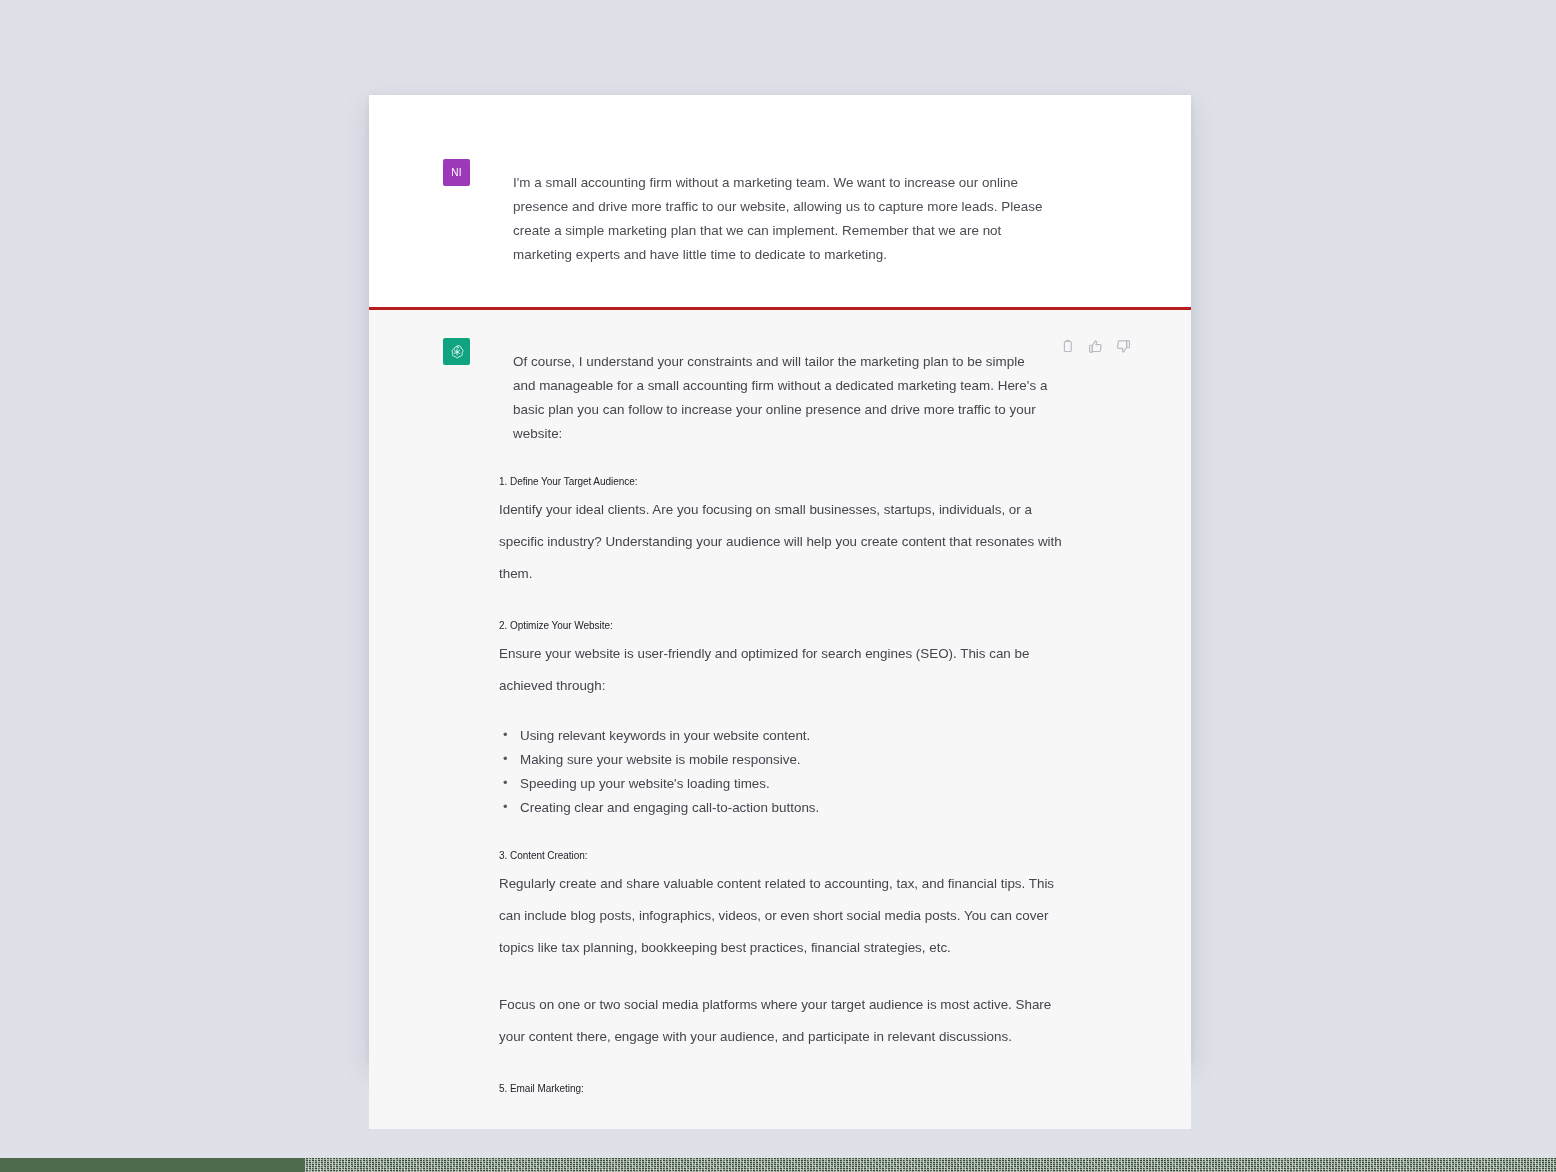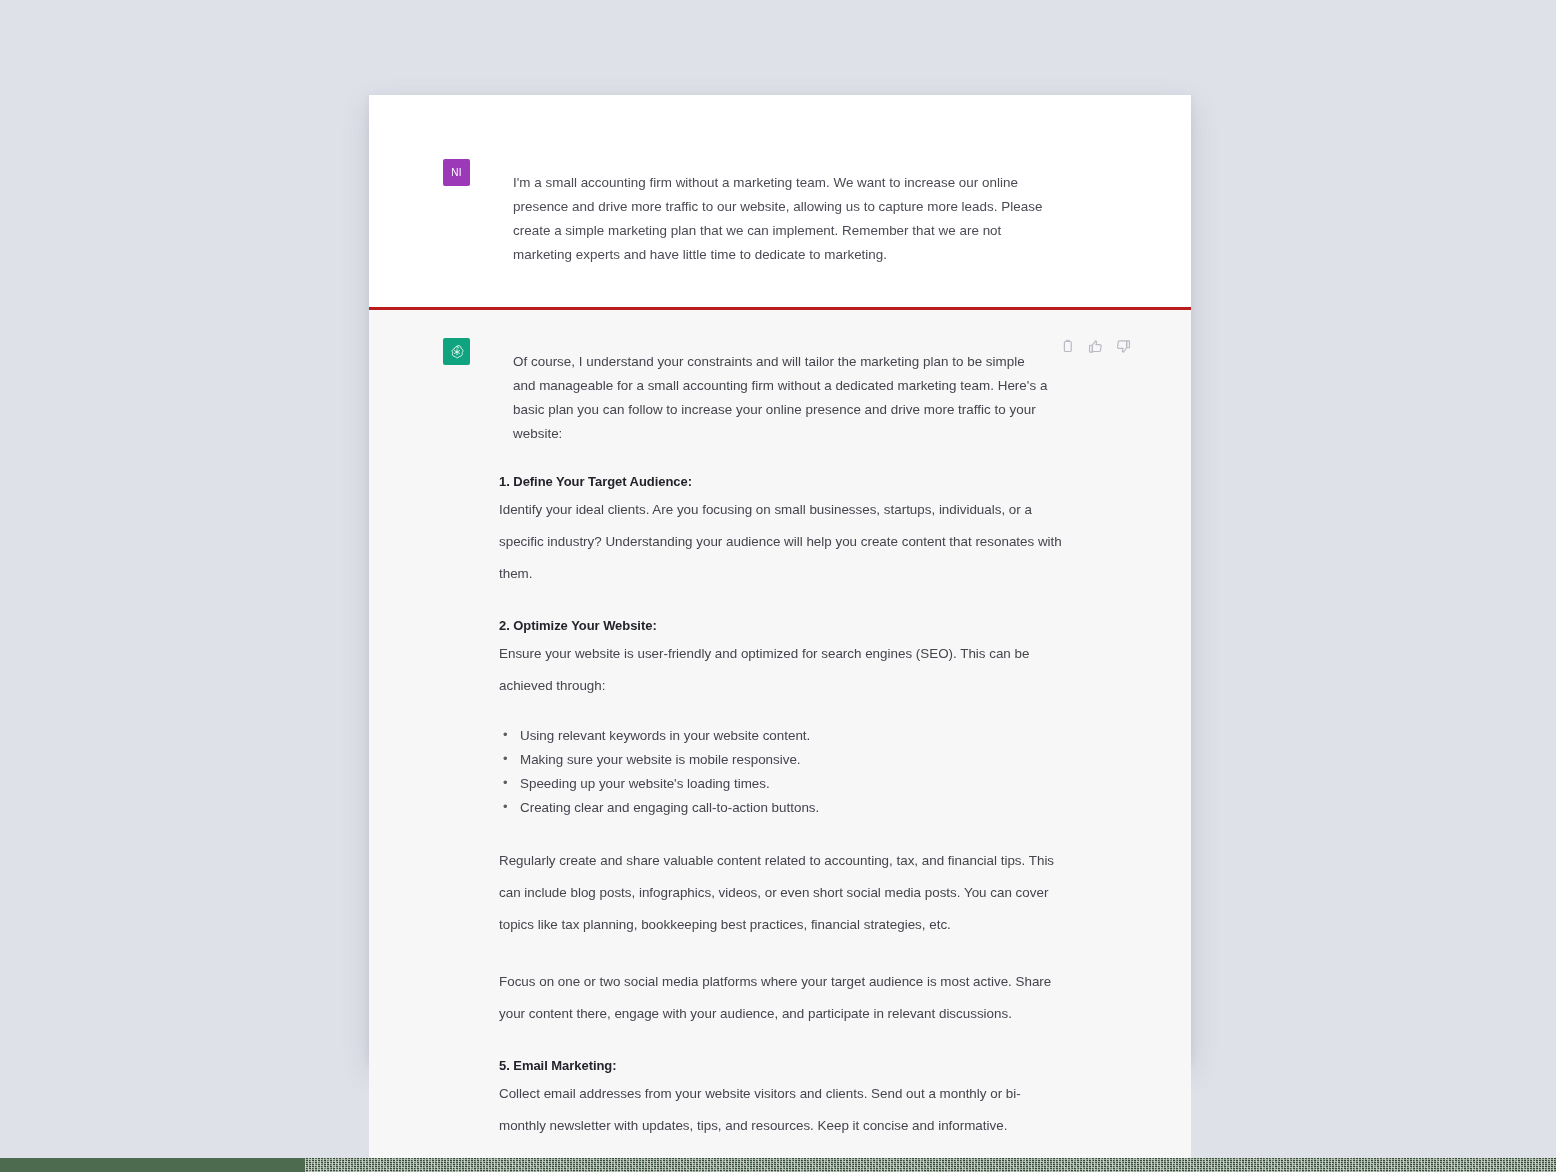--- a/index.html
+++ b/index.html
@@ -87,23 +87,23 @@
     font-size: 13.4px;
     line-height: 24px;
     color: #44454d;
     margin: 14px;
     letter-spacing: .03px;
   }
   .msg-user .para { color: #4a4b53; }
 
   .section { margin-top: 25px; }
   .section-head {
-    font-size: 13px;
+    font-size: 10px;
     line-height: 21px;
-    font-weight: bold;
+    font-weight: normal;
     color: #23242b;
     margin: 0 0 2px 0;
     letter-spacing: -.05px;
   }
   .section-body {
     font-size: 13.4px;
     line-height: 32px;
     color: #44454d;
     margin: 0;
   }
@@ -226,30 +226,30 @@
               <span>Speeding up your website's loading times.</span>
             </li>
             <li>
               <span class="dot">•</span>
               <span>Creating clear and engaging call-to-action buttons.</span>
             </li>
           </ul>
         </div>
 
         <div class="section">
+          <p class="section-head">3. Content Creation:</p>
           <p class="section-body">Regularly create and share valuable content related to accounting, tax, and financial tips. This can include blog posts, infographics, videos, or even short social media posts. You can cover topics like tax planning, bookkeeping best practices, financial strategies, etc.</p>
         </div>
 
         <div class="section">
           <p class="section-body">Focus on one or two social media platforms where your target audience is most active. Share your content there, engage with your audience, and participate in relevant discussions.</p>
         </div>
 
         <div class="section">
           <p class="section-head">5. Email Marketing:</p>
-          <p class="section-body">Collect email addresses from your website visitors and clients. Send out a monthly or bi-monthly newsletter with updates, tips, and resources. Keep it concise and informative.</p>
         </div>
 
       </div>
 
       <div class="actions">
         <button class="icon-btn" title="Copy">
           <svg width="15" height="15" viewBox="0 0 24 24" fill="none" stroke="currentColor" stroke-width="1.9" stroke-linecap="round" stroke-linejoin="round">
             <rect x="7" y="4" width="11" height="16" rx="2"></rect>
             <path d="M10 4V3.2A1.2 1.2 0 0 1 11.2 2h2.6A1.2 1.2 0 0 1 15 3.2V4"></path>
           </svg>

